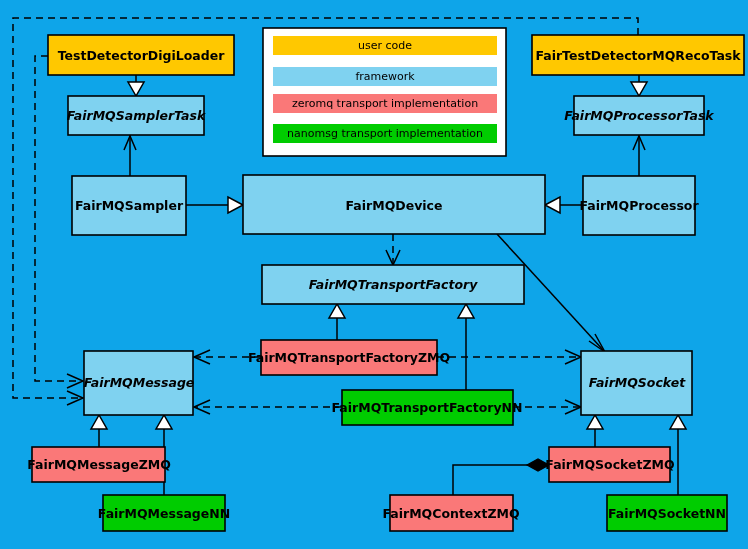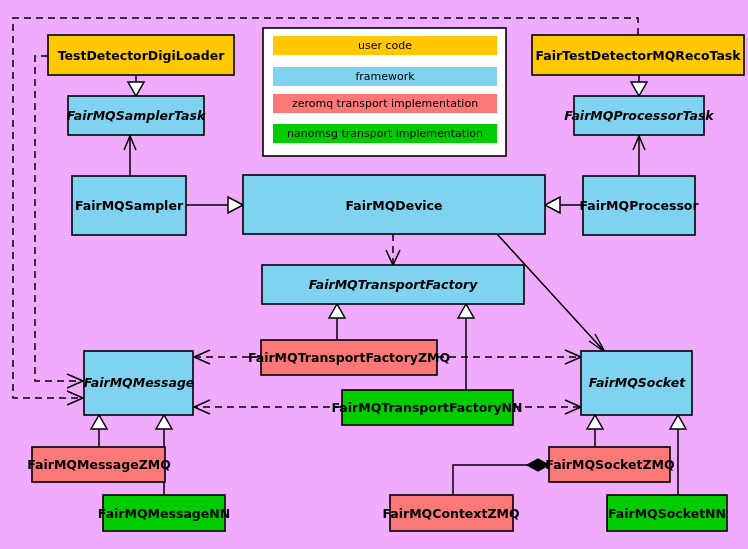--- a/index.html
+++ b/index.html
@@ -4,21 +4,21 @@
 <style>
   html, body {
     margin: 0;
     padding: 0;
     background: #ffffff;
   }
   #diagram-root {
     position: relative;
     width: 748px;
     height: 549px;
-    background: #f0abfc;
+    background: #0ea5e9;
     font-family: "DejaVu Sans", sans-serif;
     overflow: hidden;
   }
   svg#diagram-canvas {
     position: absolute;
     left: 0;
     top: 0;
     width: 748px;
     height: 549px;
   }

